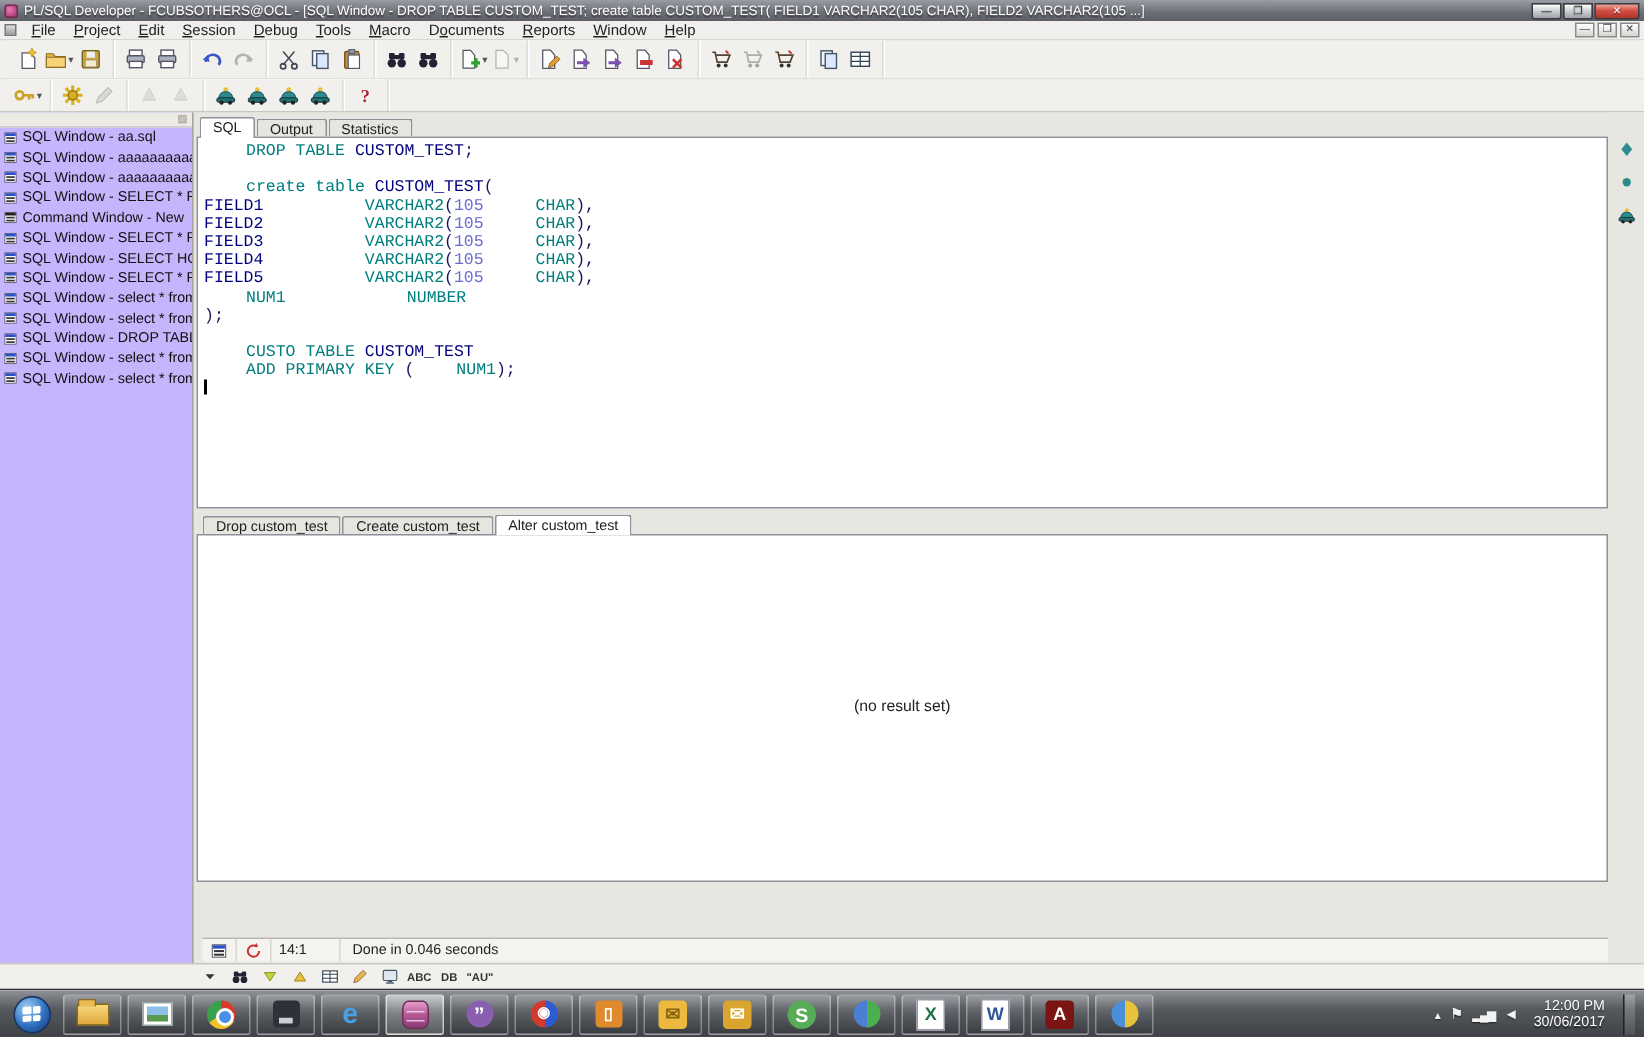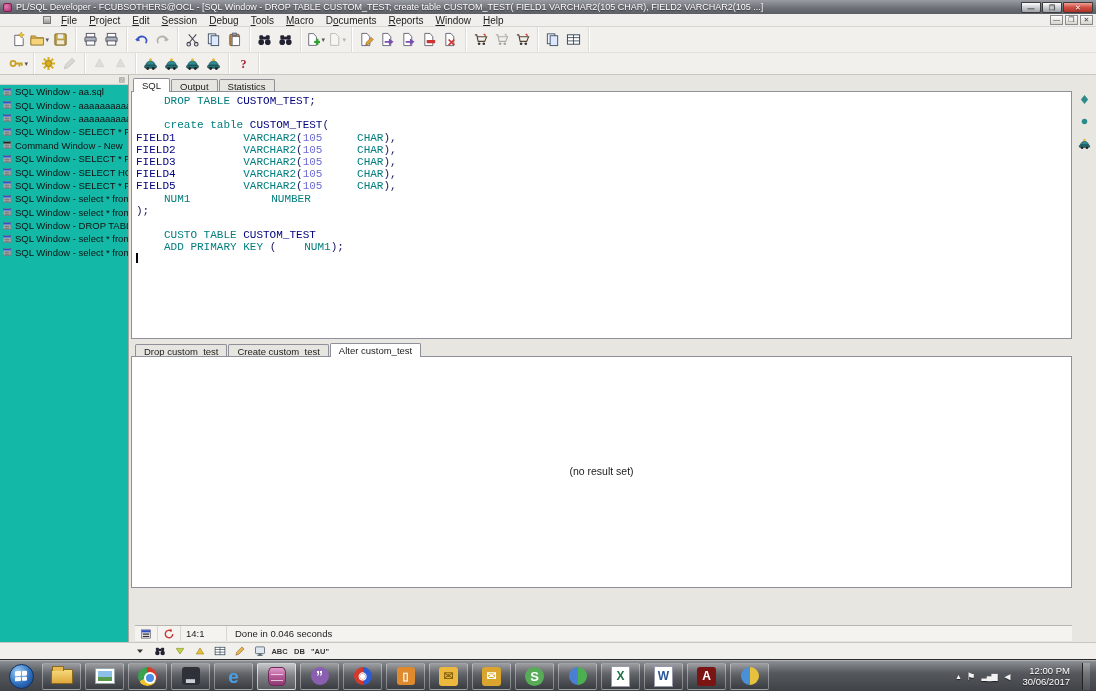--- a/index.html
+++ b/index.html
@@ -18,21 +18,21 @@
   .app-ico { width:9px; height:9px; border-radius:2px; margin-right:4px; flex:0 0 auto;
     background:radial-gradient(circle at 35% 35%, #e77bb0, #a52d6e); border:1px solid #7c2253; }
   .title-text { flex:1 1 auto; overflow:hidden; text-overflow:ellipsis; }
   .caption-btns { display:flex; gap:1px; margin-left:4px; flex:0 0 auto; }
   .cap-btn { width:20px; height:11px; border:1px solid #3c3c3c; border-radius:0 0 2px 2px;
     background:linear-gradient(#fdfdfd,#cfd2d6 45%,#9fa3a8); color:#333; font-size:7px;
     line-height:9px; text-align:center; }
   .cap-btn.close { width:30px; background:linear-gradient(#f2a39a,#d25145 45%,#b03226); color:#fff; }
 
   .menubar { position:absolute; left:0; top:14px; right:0; height:13px; background:#f0efed;
-    border-bottom:1px solid #d8d6d0; display:flex; align-items:center; font-size:10px; color:#222;padding-left:40px; }
+    border-bottom:1px solid #d8d6d0; display:flex; align-items:center; font-size:10px; color:#222; }
   .menu-doc-ico { width:8px; height:8px; margin:0 4px 0 3px;
     background:linear-gradient(#e0e0e0,#9a9a9a); border:1px solid #777; }
   .menu-item { padding:0 6px; height:13px; line-height:13px; }
   .menu-item u { text-decoration:underline; }
   .mdi-btns { margin-left:auto; display:flex; gap:2px; padding-right:3px; }
   .mdi-btn { width:13px; height:10px; border:1px solid #8a8a8a; background:linear-gradient(#fff,#d6d4cf);
     font-size:7px; line-height:8px; text-align:center; color:#444; }
 
   .toolbar { position:absolute; left:0; right:0; background:#f1f0ec; display:flex; align-items:center; }
   .toolbar.row1 { top:27px; height:26px; border-bottom:1px solid #e0dfda; padding-left:4px; }
@@ -42,21 +42,21 @@
   .tb-btn { display:flex; align-items:center; justify-content:center; width:21px; height:19px;
     border:1px solid transparent; border-radius:2px; }
   .tb-btn .gi { width:15px; height:15px; }
   .tb-btn.disabled { filter:grayscale(1); opacity:.4; }
   .dd { font-size:7px; color:#555; margin-left:1px; }
   .gi { display:block; }
 
   
   .workspace { position:absolute; left:0; top:75px; right:0; height:567px; background:#e8e6e1; }
 
-  .sidebar { position:absolute; left:0; top:0; width:129px; bottom:0; background:#14b8a6;
+  .sidebar { position:absolute; left:0; top:0; width:129px; bottom:0; background:#c4b5fd;
     border-right:1px solid #a8a6a0; }
   .sidebar-header { height:10px; background:#eceae5; border-bottom:1px solid #cfcdc7;
     display:flex; justify-content:flex-end; align-items:center; padding-right:3px; }
   .sidebar-header span { font-size:7px; color:#8a8880; line-height:8px; }
   .side-item { display:flex; align-items:center; height:13.4px; font-size:9.5px; color:#111;
     white-space:nowrap; overflow:hidden; padding-left:2px; }
   .side-item .gi { width:10px; height:10px; flex:0 0 auto; margin-right:3px; }
 
   .centerpane { position:absolute; left:131px; top:0; width:941px; bottom:0; }
 

